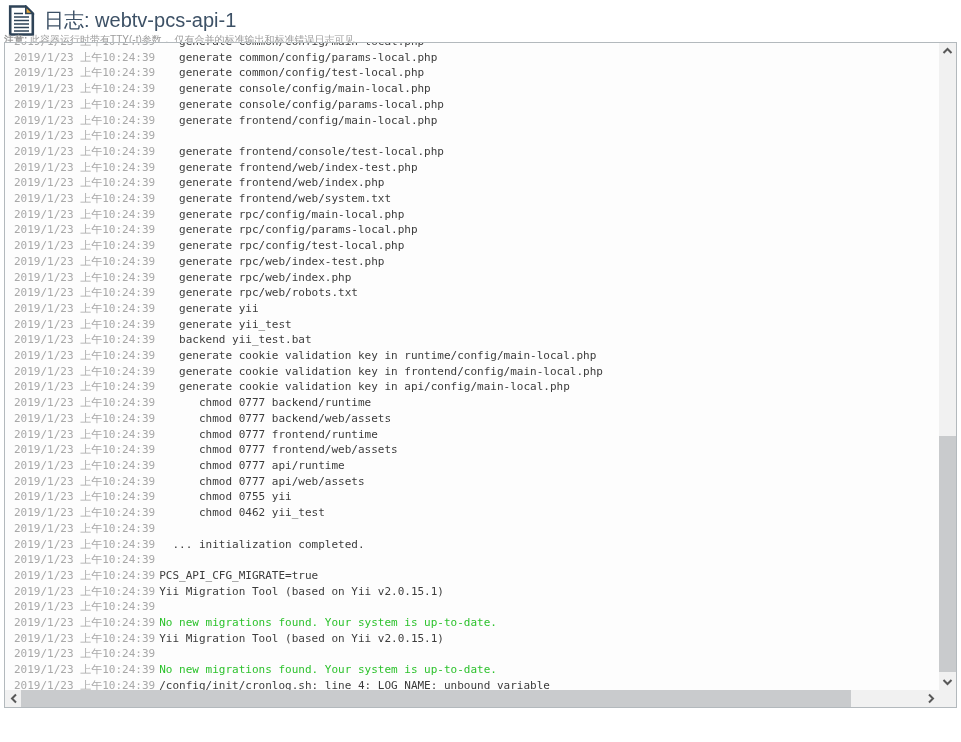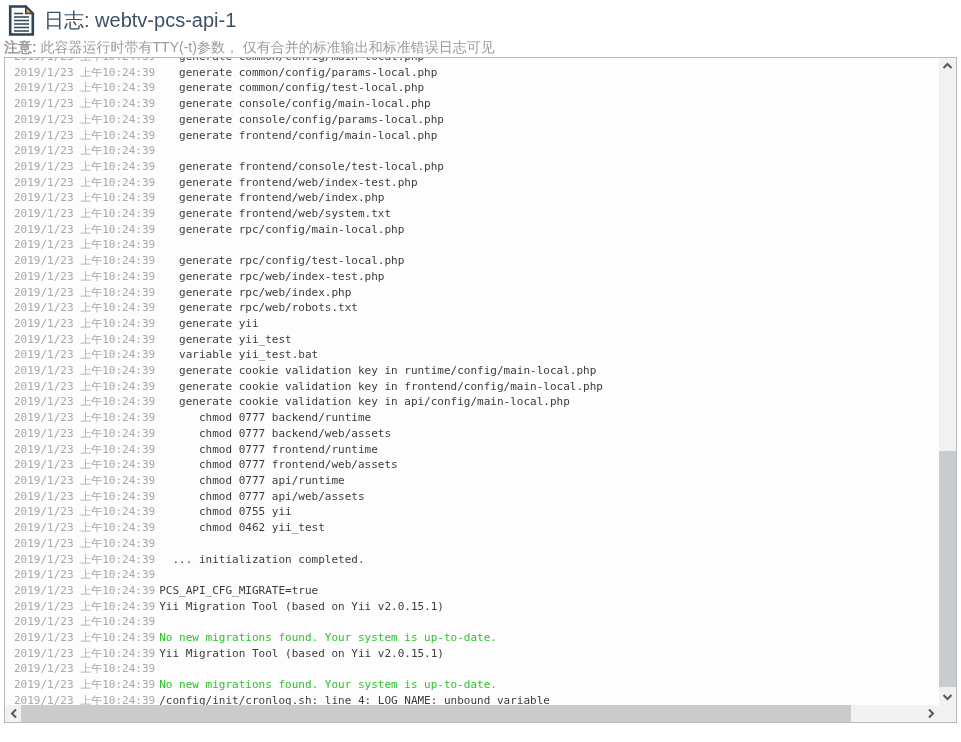--- a/index.html
+++ b/index.html
@@ -6,24 +6,24 @@
     --green:#2dc22d; --ts:#a8a8a8; --text:#3c3c3c; --title:#3d5166;
     --notice:#9b9b9b; --border:#b3b9bd; --track:#f1f1f1; --thumb:#c9cbcd; --arrow:#585858;
     --panel-bg:#fdfdfd;
   }
   *{margin:0;padding:0;box-sizing:border-box;}
   html,body{width:961px;height:742px;background:#ffffff;overflow:hidden;
     font-family:"Liberation Sans",sans-serif;}
   .header{position:absolute;left:8px;top:5px;display:flex;align-items:center;gap:9px;}
   .header h1{font-size:20px;font-weight:400;color:var(--title);letter-spacing:0;}
   .doc-icon{display:inline-block;width:27px;height:31px;}
-  .notice{position:absolute;left:4px;top:39px;font-size:14px;color:var(--notice);white-space:pre;}
+  .notice{position:absolute;left:4px;top:33px;font-size:10px;color:var(--notice);white-space:pre;}
   .notice b{font-weight:700;}
 
-  .log-panel{position:absolute;left:4px;top:57px;width:953px;height:666px;
+  .log-panel{position:absolute;left:4px;top:42px;width:953px;height:666px;
     border:1px solid var(--border);background:var(--panel-bg);}
   .viewport{position:absolute;left:0;top:0;right:17px;bottom:17px;overflow:hidden;}
   .log-content{margin-top:-9px;}
   .log-row{display:flex;align-items:baseline;white-space:pre;line-height:15.7px;
     font-family:"DejaVu Sans Mono","Liberation Mono",monospace;font-size:11px;padding-left:9px;}
   .ts{flex:none;color:var(--ts);margin-right:4px;}
   .msg{color:var(--text);}
   .msg.green{color:var(--green);}
 
   .vsb{position:absolute;top:0;right:0;bottom:17px;width:17px;background:var(--track);}
@@ -85,42 +85,42 @@
         <div class="log-row">
     <span class="ts">2019/1/23 上午10:24:39</span><span class="msg">   generate frontend/web/index.php</span>
   </div>
         <div class="log-row">
     <span class="ts">2019/1/23 上午10:24:39</span><span class="msg">   generate frontend/web/system.txt</span>
   </div>
         <div class="log-row">
     <span class="ts">2019/1/23 上午10:24:39</span><span class="msg">   generate rpc/config/main-local.php</span>
   </div>
         <div class="log-row">
-    <span class="ts">2019/1/23 上午10:24:39</span>
+    <span class="ts">2019/1/23 上午10:24:39</span><span class="msg">   generate rpc/config/params-local.php</span>
   </div>
         <div class="log-row">
     <span class="ts">2019/1/23 上午10:24:39</span><span class="msg">   generate rpc/config/test-local.php</span>
   </div>
         <div class="log-row">
     <span class="ts">2019/1/23 上午10:24:39</span><span class="msg">   generate rpc/web/index-test.php</span>
   </div>
         <div class="log-row">
     <span class="ts">2019/1/23 上午10:24:39</span><span class="msg">   generate rpc/web/index.php</span>
   </div>
         <div class="log-row">
     <span class="ts">2019/1/23 上午10:24:39</span><span class="msg">   generate rpc/web/robots.txt</span>
   </div>
         <div class="log-row">
     <span class="ts">2019/1/23 上午10:24:39</span><span class="msg">   generate yii</span>
   </div>
         <div class="log-row">
     <span class="ts">2019/1/23 上午10:24:39</span><span class="msg">   generate yii_test</span>
   </div>
         <div class="log-row">
-    <span class="ts">2019/1/23 上午10:24:39</span><span class="msg">   variable yii_test.bat</span>
+    <span class="ts">2019/1/23 上午10:24:39</span><span class="msg">   backend yii_test.bat</span>
   </div>
         <div class="log-row">
     <span class="ts">2019/1/23 上午10:24:39</span><span class="msg">   generate cookie validation key in runtime/config/main-local.php</span>
   </div>
         <div class="log-row">
     <span class="ts">2019/1/23 上午10:24:39</span><span class="msg">   generate cookie validation key in frontend/config/main-local.php</span>
   </div>
         <div class="log-row">
     <span class="ts">2019/1/23 上午10:24:39</span><span class="msg">   generate cookie validation key in api/config/main-local.php</span>
   </div>

